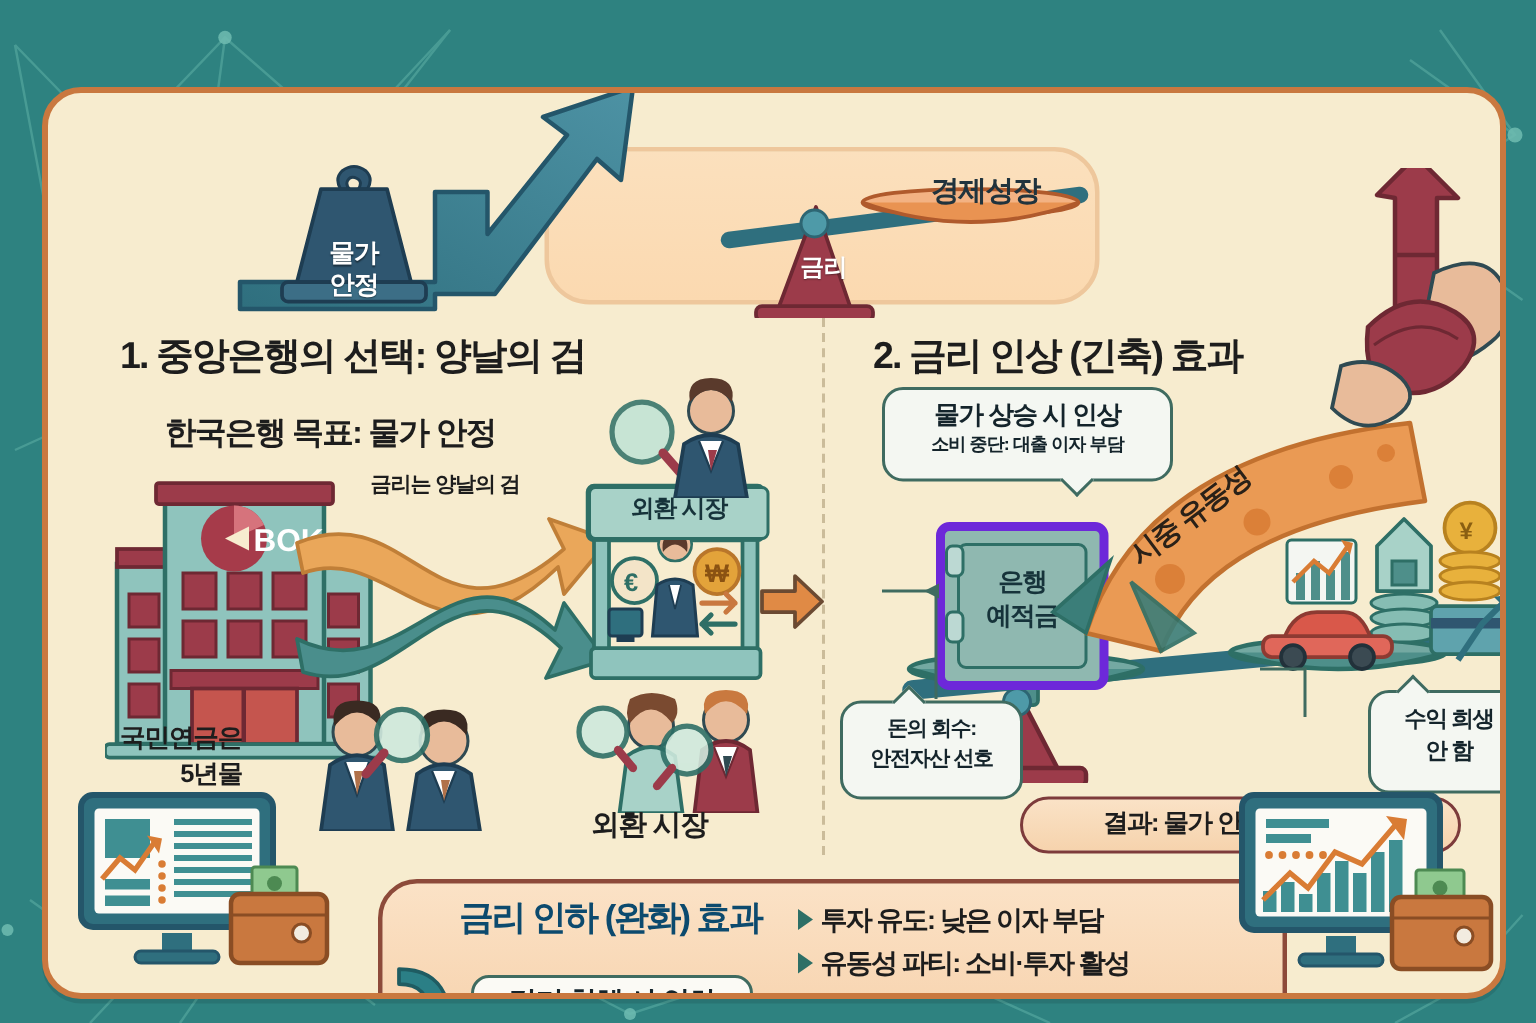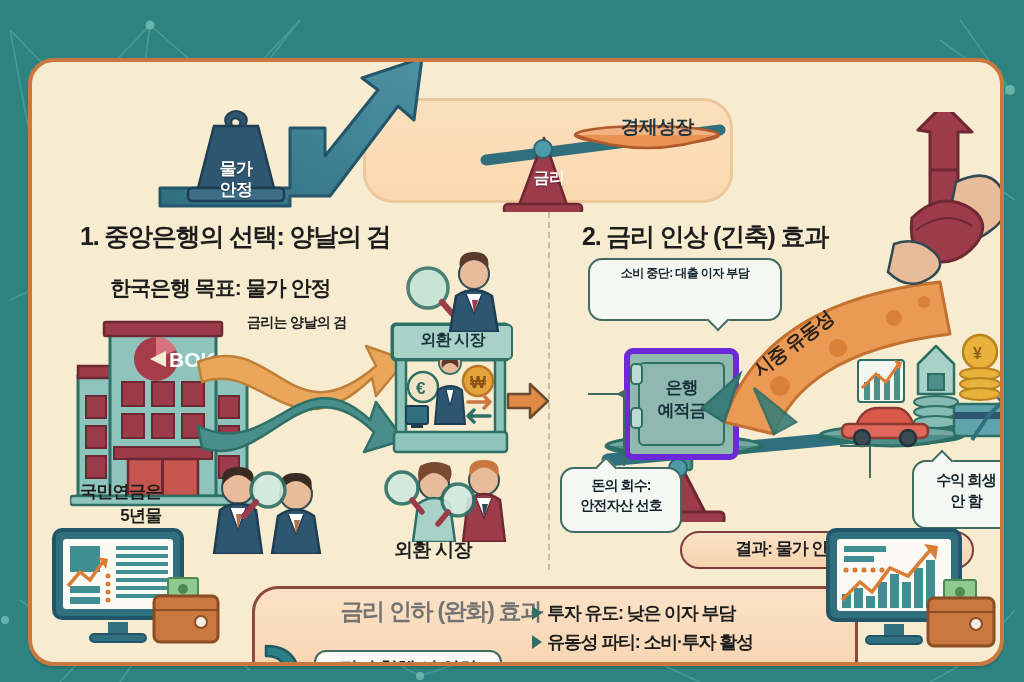--- a/index.html
+++ b/index.html
@@ -138,22 +138,22 @@
   }
   #pill-result-right{left:648px;top:469px;width:290px;height:34px;font-size:17px;line-height:31px;letter-spacing:-1px;}
 
   
   .bottombar{
     position:absolute;left:220px;top:524px;width:600px;height:120px;
     background:linear-gradient(180deg,#fbe2c6 0%,#f6cfa8 100%);
     border:3px solid #8d4a3a;border-radius:26px;
   }
   .bb-title{
-    position:absolute;left:240px;top:534px;width:270px;text-align:right;
-    font-size:23px;font-weight:bold;color:#737373;letter-spacing:-1.3px;
+    position:absolute;left:240px;top:534px;width:270px;text-align:center;
+    font-size:23px;font-weight:bold;color:#0c4a6e;letter-spacing:-1.3px;
   }
   .bb-chip{
     position:absolute;left:282px;top:588px;width:184px;height:38px;
     background:#fbfaf5;border:2px solid #3f6b60;border-radius:12px;
   }
   .bb-chip span{
     display:block;text-align:center;line-height:34px;font-size:19px;
     font-weight:bold;color:#14242b;letter-spacing:-1.1px;
   }
   .bb-list{position:absolute;left:500px;top:536px;width:310px;}
@@ -430,20 +430,21 @@
       <rect x="122" y="82" width="52" height="7" fill="#2f5670"></rect>
       <path d="M24 96 q6 -18 22 -18 h18 q12 0 18 18z" fill="#d9584a" stroke="#8d3a32" stroke-width="2.5"></path>
       <rect x="10" y="94" width="86" height="14" rx="6" fill="#e0675a" stroke="#8d3a32" stroke-width="2.5"></rect>
       <circle cx="30" cy="108" r="8" fill="#3b4a52" stroke="#22313a" stroke-width="2.5"></circle>
       <circle cx="76" cy="108" r="8" fill="#3b4a52" stroke="#22313a" stroke-width="2.5"></circle>
       <path d="M140 110 L156 86 L172 70" fill="none" stroke="#2f6f7e" stroke-width="4"></path>
       <path d="M164 68 l12 -2 l-2 12z" fill="#2f6f7e"></path>
     </svg>
 
     <div class="bubble" id="bubble-raise">
+      <span class="t1">물가 상승 시 인상</span>
       <span class="t2">소비 중단: 대출 이자 부담</span>
       <div class="tail"></div>
     </div>
 
     <div class="bubble" id="bubble-recover">
       <span class="t1" style="white-space:pre-line">돈의 회수:
 안전자산 선호</span>
       <div class="tail"></div>
     </div>
 

